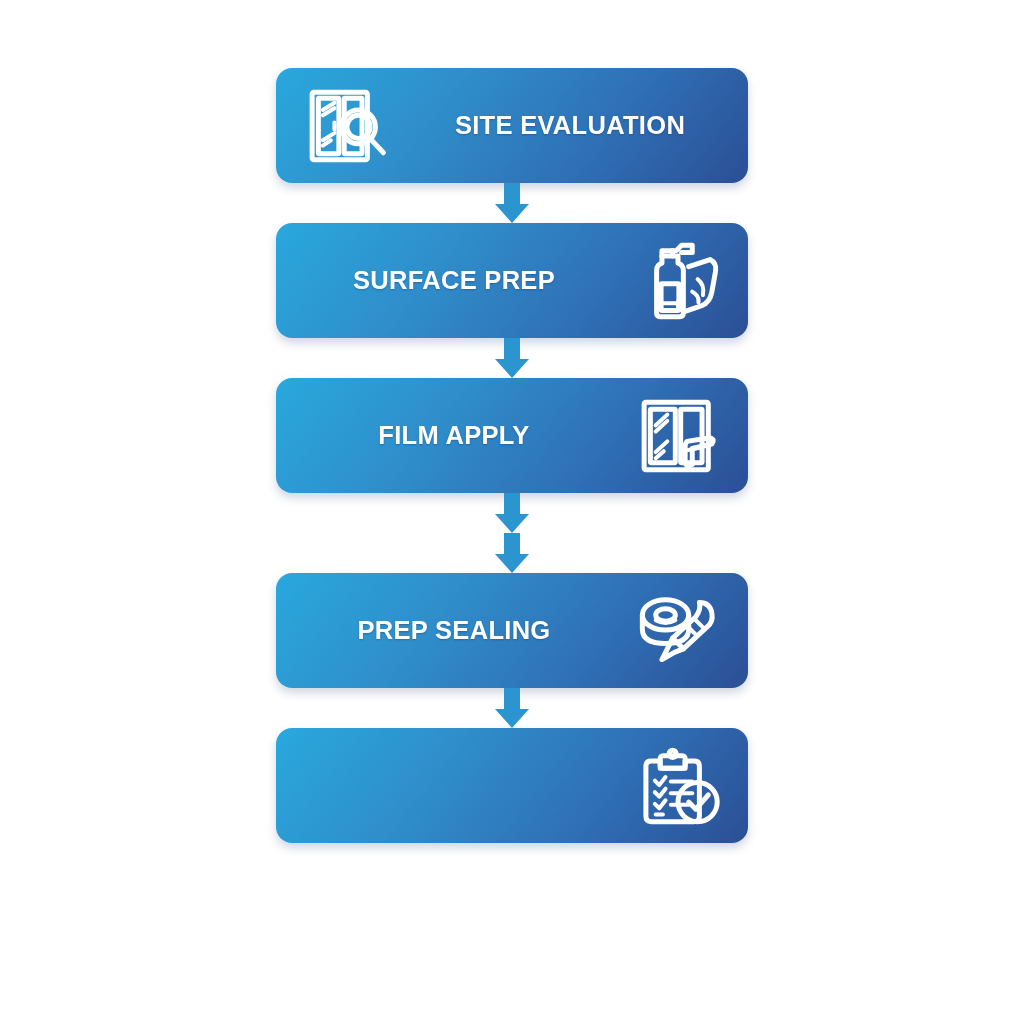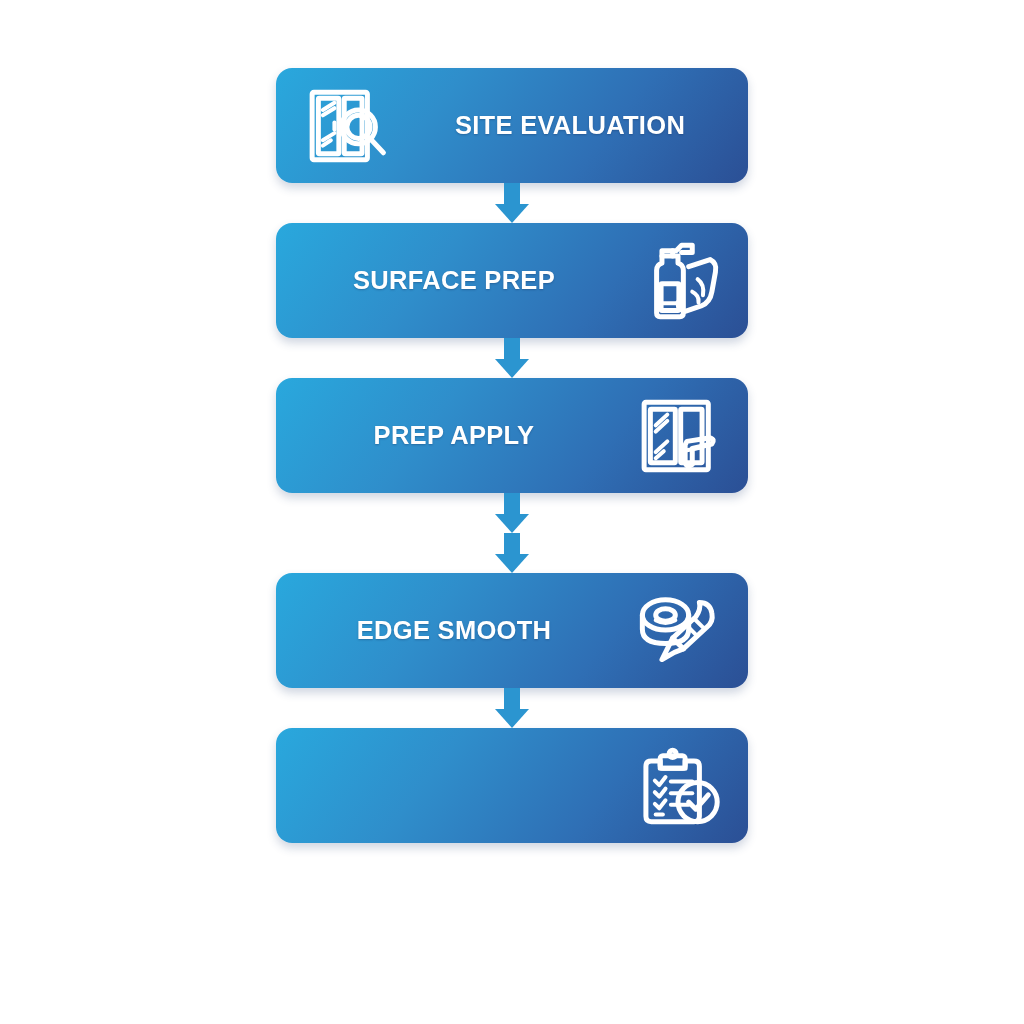--- a/index.html
+++ b/index.html
@@ -174,21 +174,21 @@
           <rect x="19" y="16" width="28" height="60" rx="1"></rect>
           <rect x="53" y="16" width="24" height="60" rx="1"></rect>
           <path class="thin" d="M25 34 L38 22"></path>
           <path class="thin" d="M25 41 L38 29"></path>
           <path class="thin" d="M25 64 L38 52"></path>
           <path class="thin" d="M25 71 L34 63"></path>
           <path d="M60 52 L86 48 Q92 50 88 55 L66 60 L66 78 Q60 82 58 76 L58 56 Z"></path>
           <path class="thin" d="M60 62 L76 59"></path>
         </svg>
       </div>
-      <div class="step-label">PREP APPLY</div>
+      <div class="step-label">FILM APPLY</div>
     </div>
 
     <div class="connector">
       <div class="arrow">
         <div class="shaft"></div>
           <div class="head"></div>
       </div>
     </div>
 
 
@@ -205,21 +205,21 @@
           <ellipse cx="36" cy="28" rx="26" ry="17"></ellipse>
           <ellipse cx="36" cy="28" rx="11" ry="7"></ellipse>
           <path d="M10 28 L10 44 Q10 60 36 60 Q62 60 62 44 L62 28"></path>
           <path class="thin" d="M25 34 Q36 40 47 34"></path>
           <path d="M74 14 Q86 14 88 26 Q90 36 82 42 L56 66 L44 54 L70 30 Q76 22 74 14 Z"></path>
           <path d="M44 54 L32 78 L46 70 L56 66"></path>
           <path class="thin" d="M60 40 L70 50"></path>
           <path class="thin" d="M68 32 L78 42"></path>
         </svg>
       </div>
-      <div class="step-label">EDGE SMOOTH</div>
+      <div class="step-label">PREP SEALING</div>
     </div>
 
     <div class="connector">
       <div class="arrow">
         <div class="shaft"></div>
           <div class="head"></div>
       </div>
     </div>
 
     <div class="step-box icon-right">

